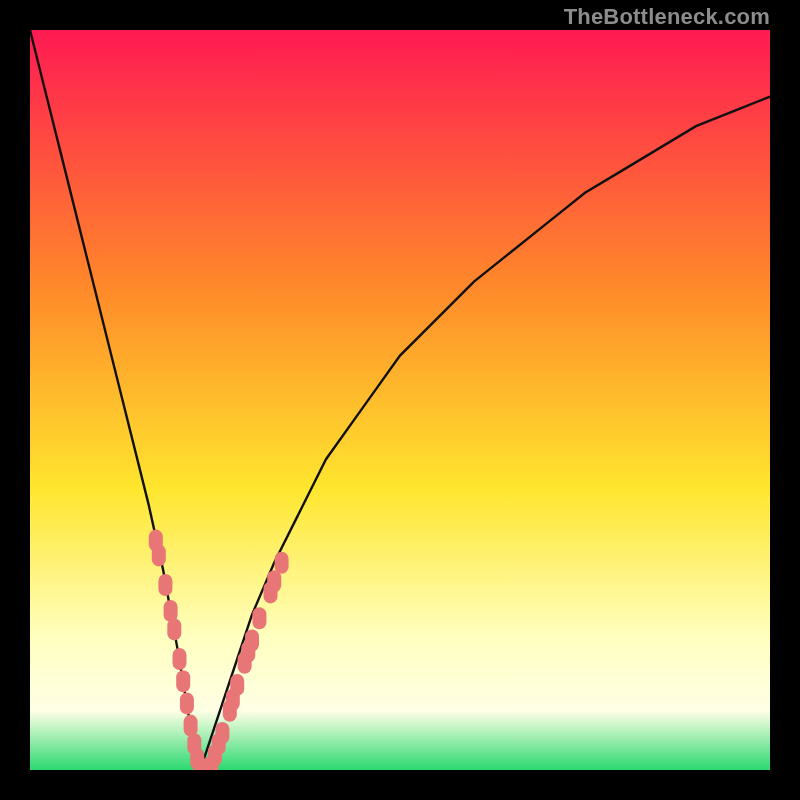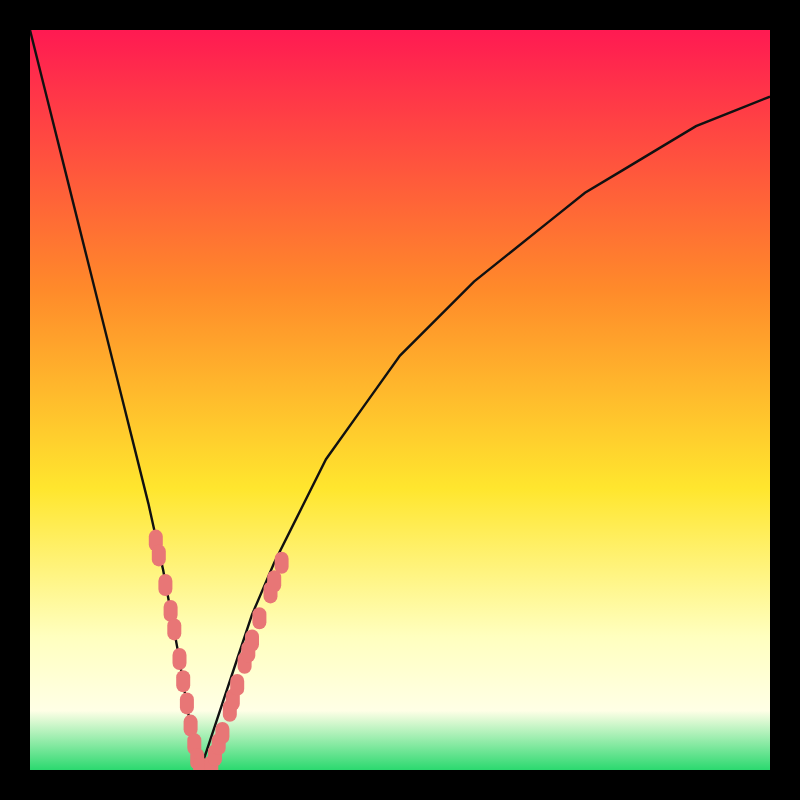--- a/index.html
+++ b/index.html
@@ -37,20 +37,21 @@
     letter-spacing: 0.2px;
   }
   svg {
     display: block;
   }
 </style>
 </head>
 <body>
 
 <div class="frame">
+  <div class="watermark">TheBottleneck.com</div>
   <div class="plot">
     <svg id="chart-svg" width="740" height="740" viewBox="0 0 740 740">
       <defs>
         <linearGradient id="bg-grad" x1="0" y1="0" x2="0" y2="1">
           <stop id="g0" offset="0%" stop-color="#ff1a52"></stop>
           <stop id="g1" offset="35%" stop-color="#ff8a2a"></stop>
           <stop id="g2" offset="62%" stop-color="#ffe62e"></stop>
           <stop id="g3" offset="82%" stop-color="#ffffbf"></stop>
           <stop id="g35" offset="92%" stop-color="#ffffe6"></stop>
           <stop id="g4" offset="100%" stop-color="#2bd96f"></stop>

